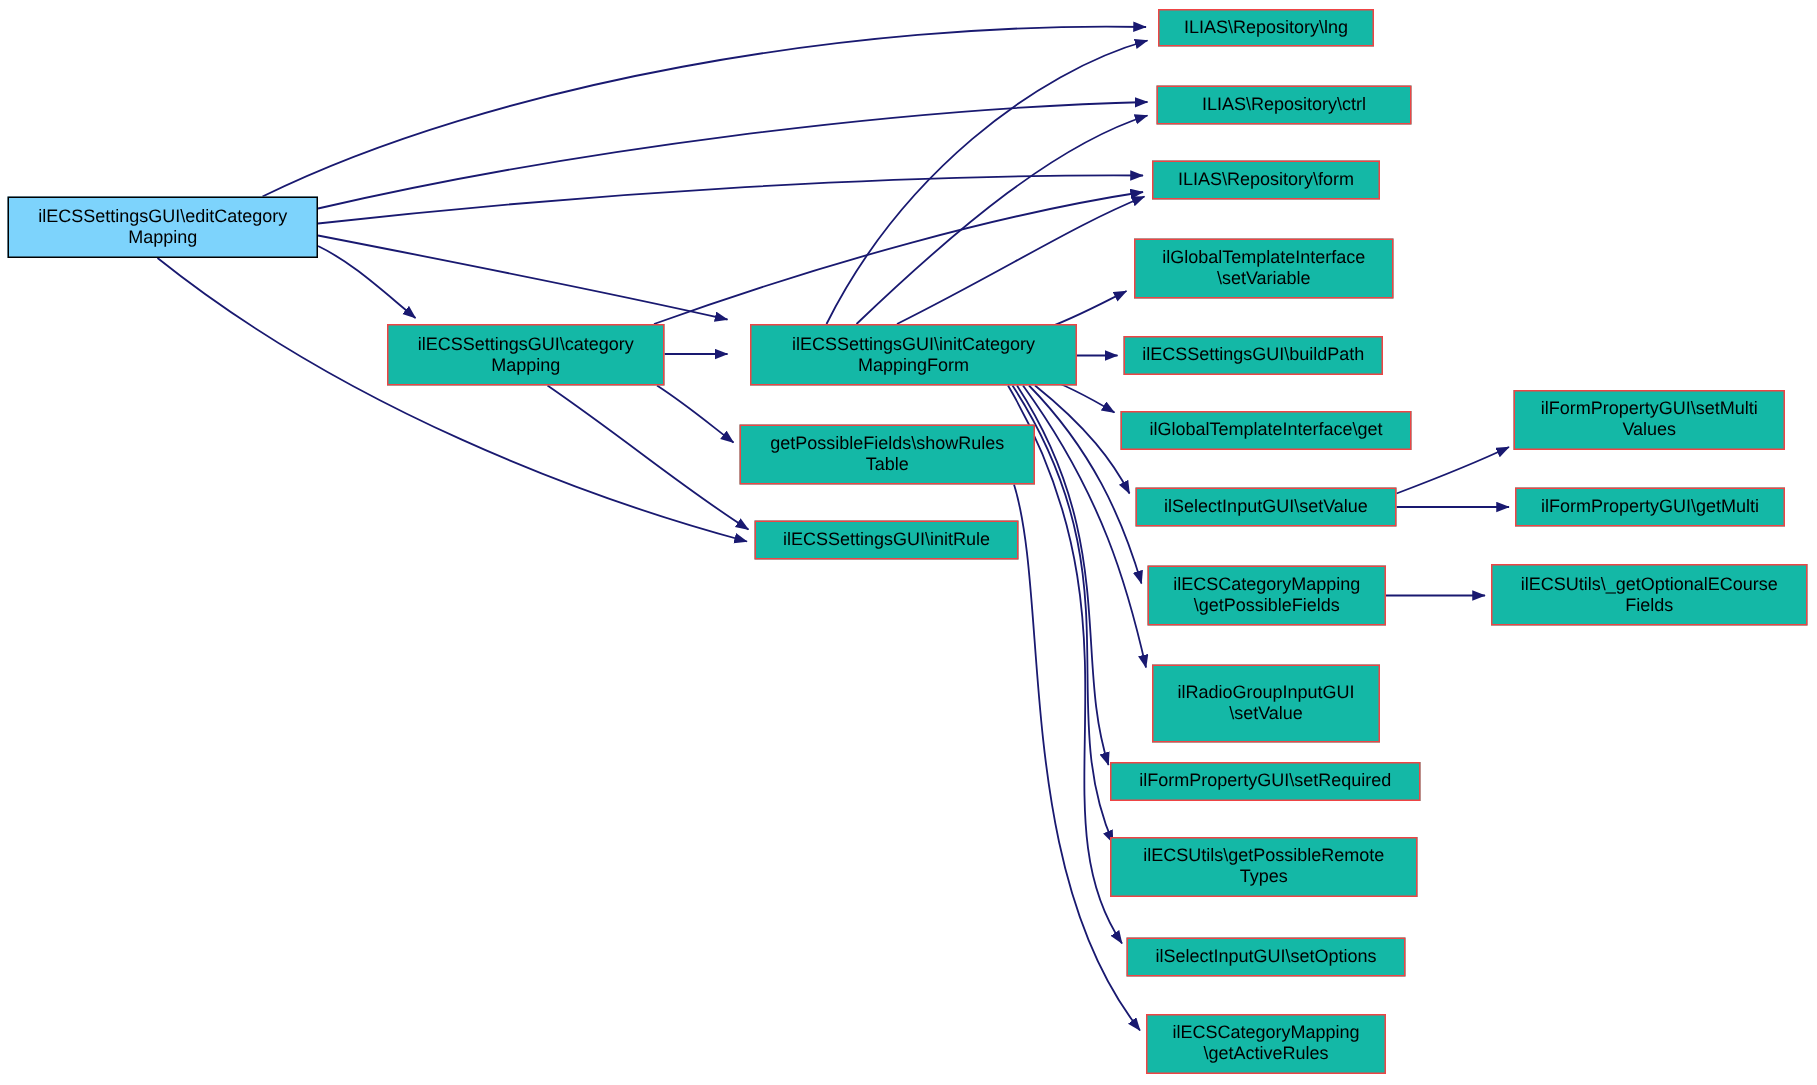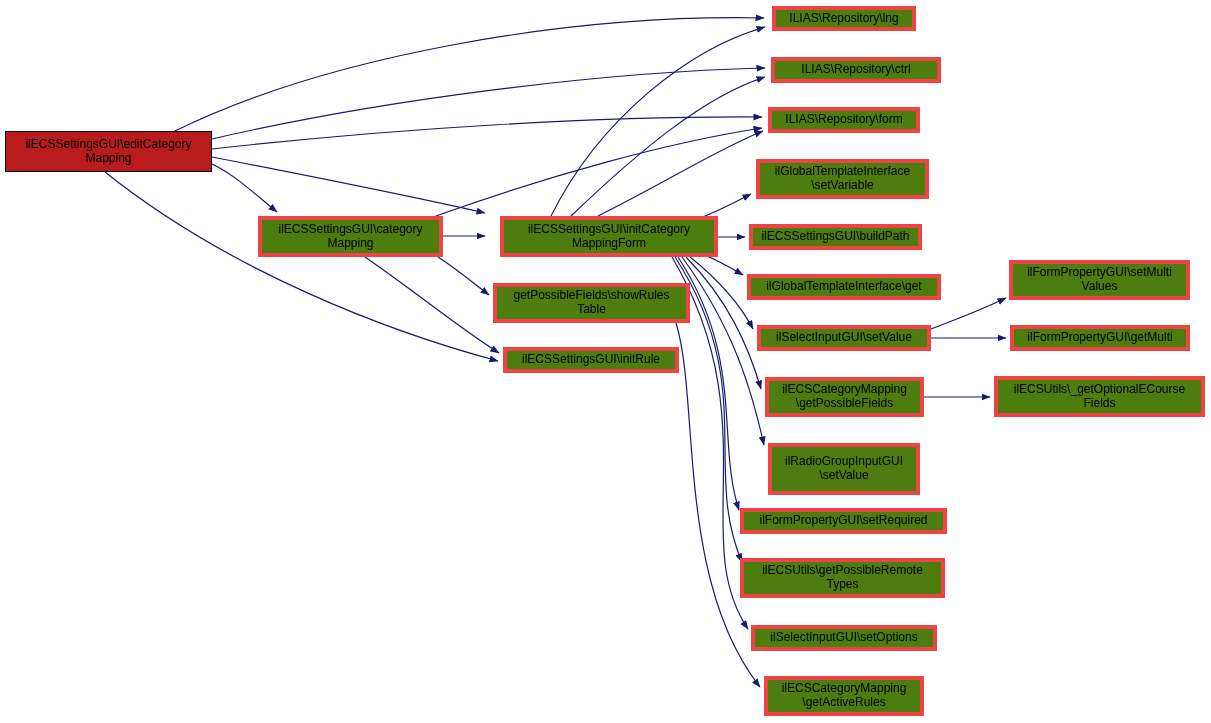--- a/index.html
+++ b/index.html
@@ -7,35 +7,35 @@
     position:relative;
     width:1211px;height:723px;
     background:#ffffff;
     font-family:"Liberation Sans", sans-serif;
     overflow:hidden;
   }
   .edges{position:absolute;left:0;top:0;width:1211px;height:723px;}
   .node{
     position:absolute;
     box-sizing:border-box;
-    background:#4d7c0f;
-    border:4px solid #ef4444;
+    background:#14b8a6;
+    border:1px solid #ef4444;
     display:flex;
     flex-direction:column;
     align-items:center;
     justify-content:center;
     font-size:12px;
     line-height:1.16;
     color:#000000;
     white-space:nowrap;
     text-align:center;
     z-index:2;
   }
   .node--current{
-    background:#b91c1c;
+    background:#7dd3fc;
     border:1.5px solid #000000;
   }
   .node span{display:block;}
 </style>
 </head>
 <body>
 
 <div class="stage">
 
   <svg class="edges" width="1211" height="723" viewBox="0 0 1211 723" fill="none" stroke="#191970" stroke-width="1.2">

